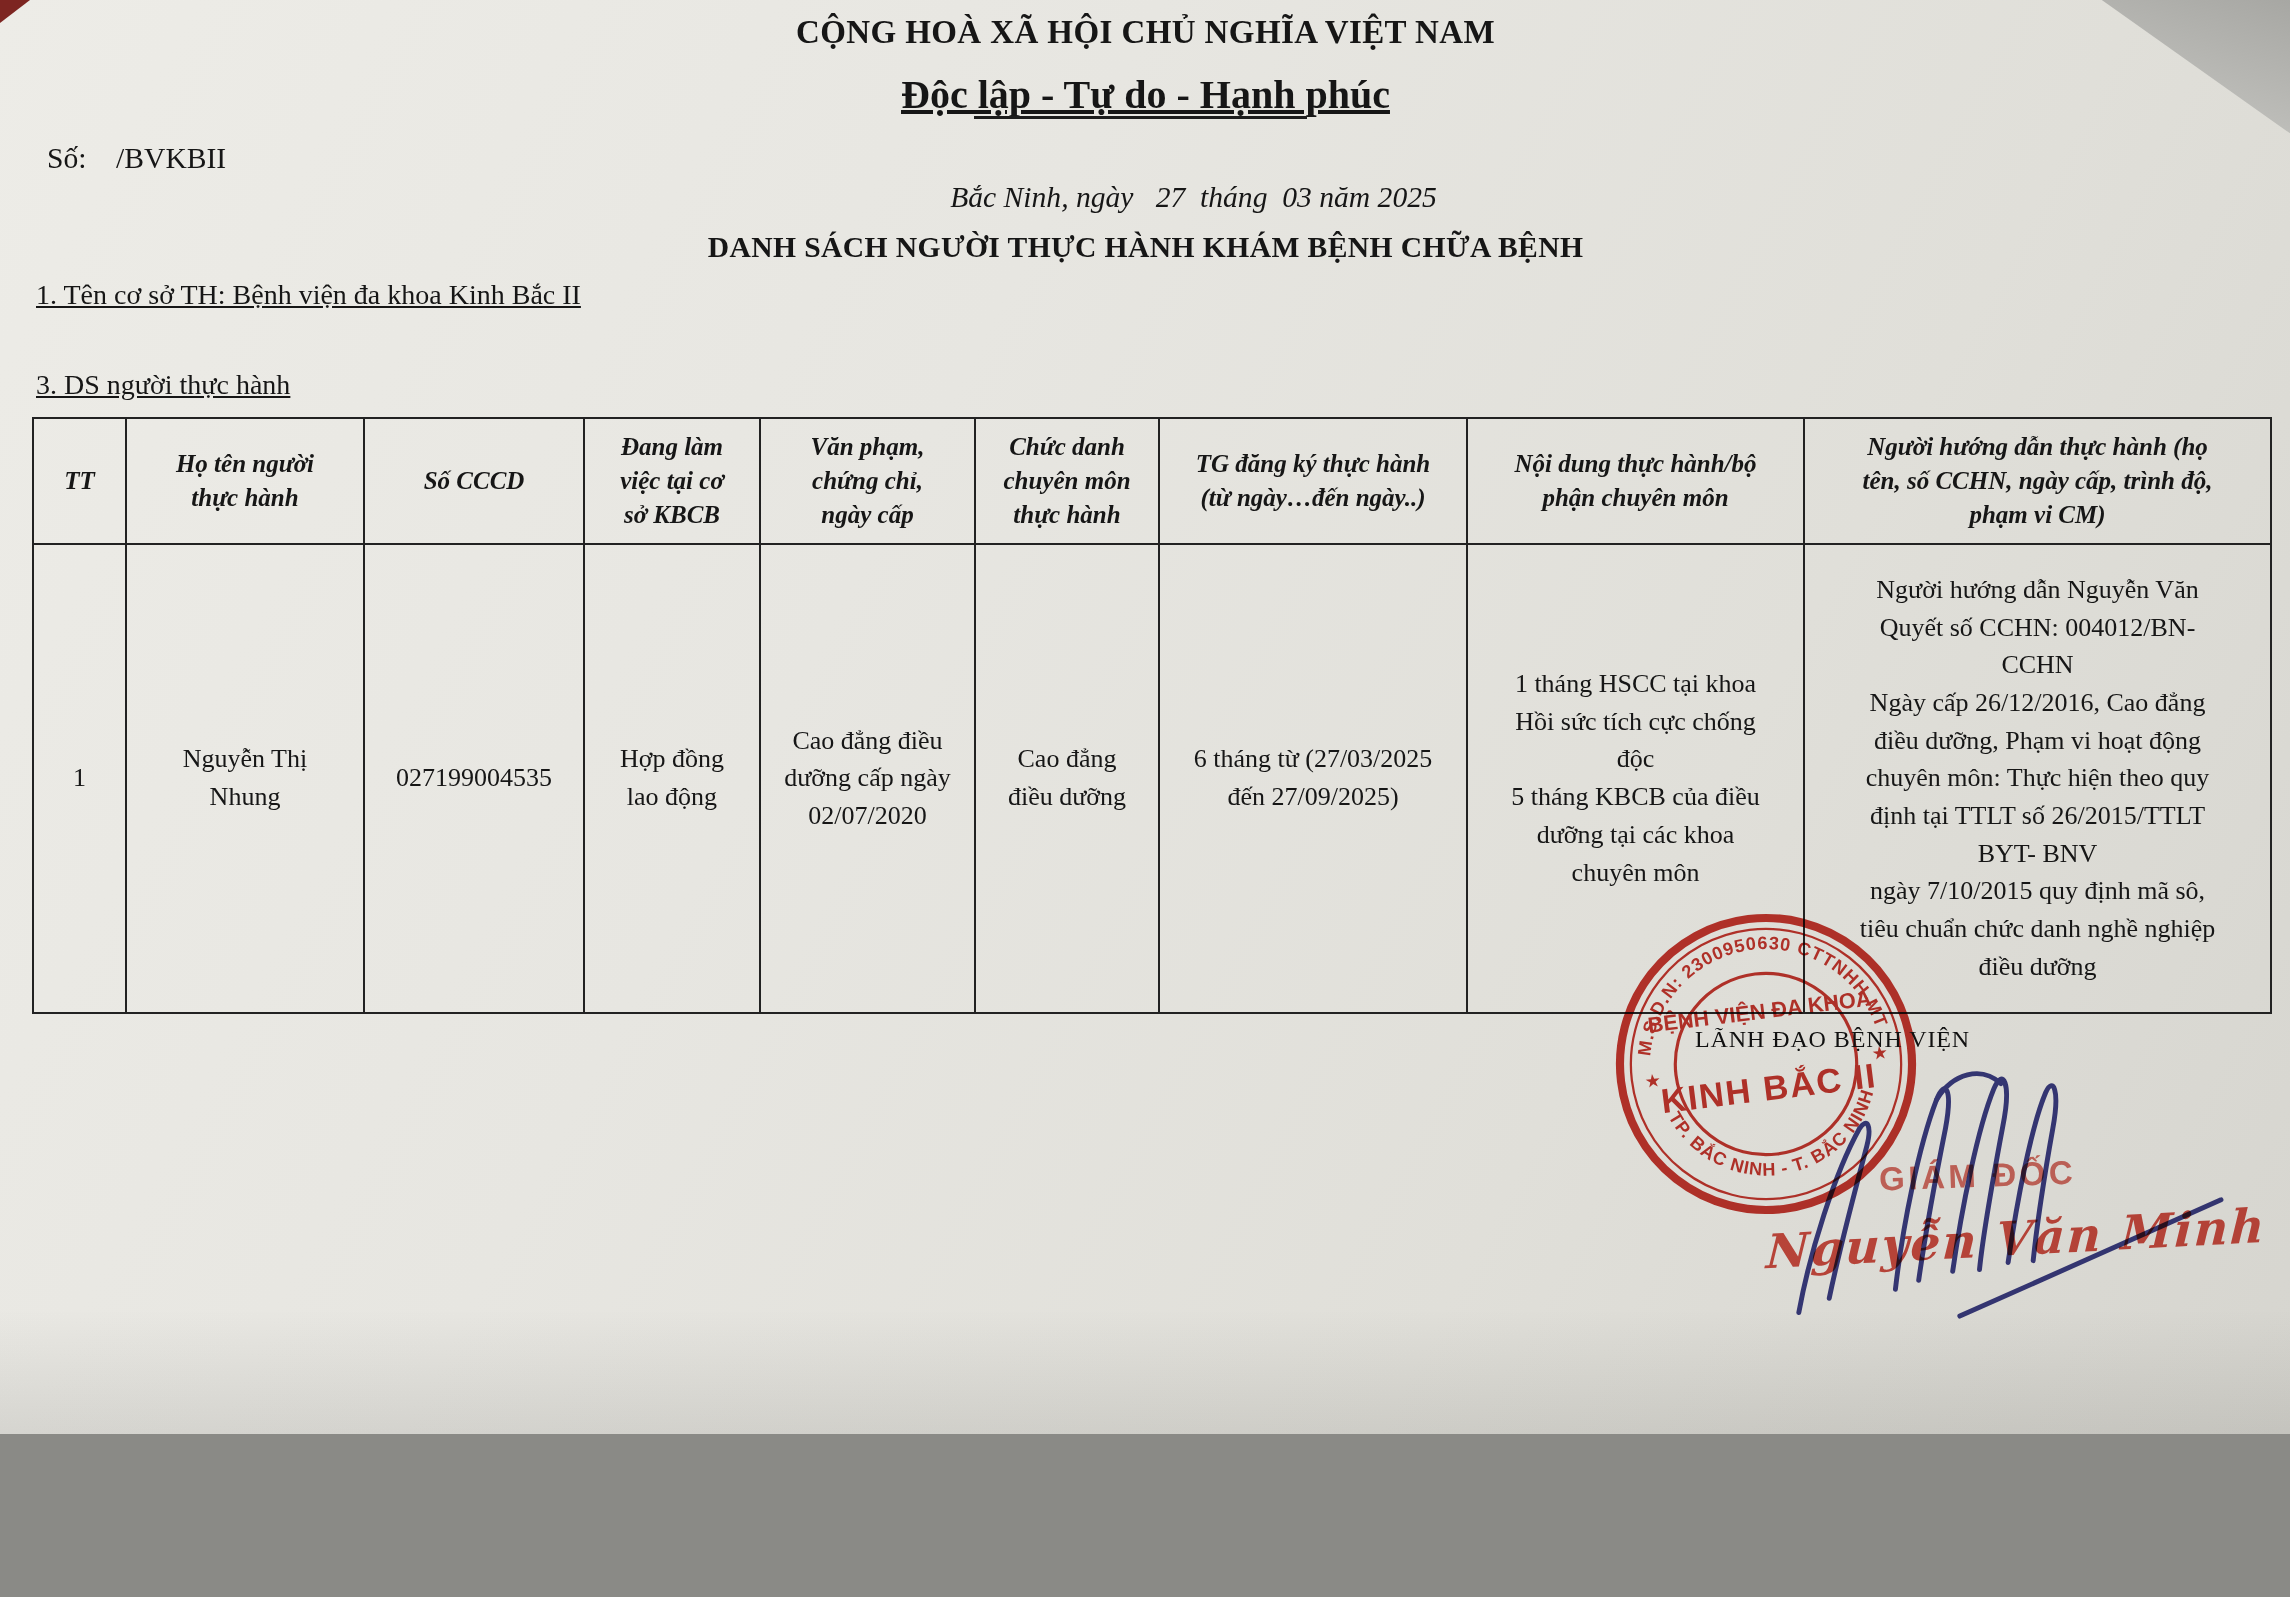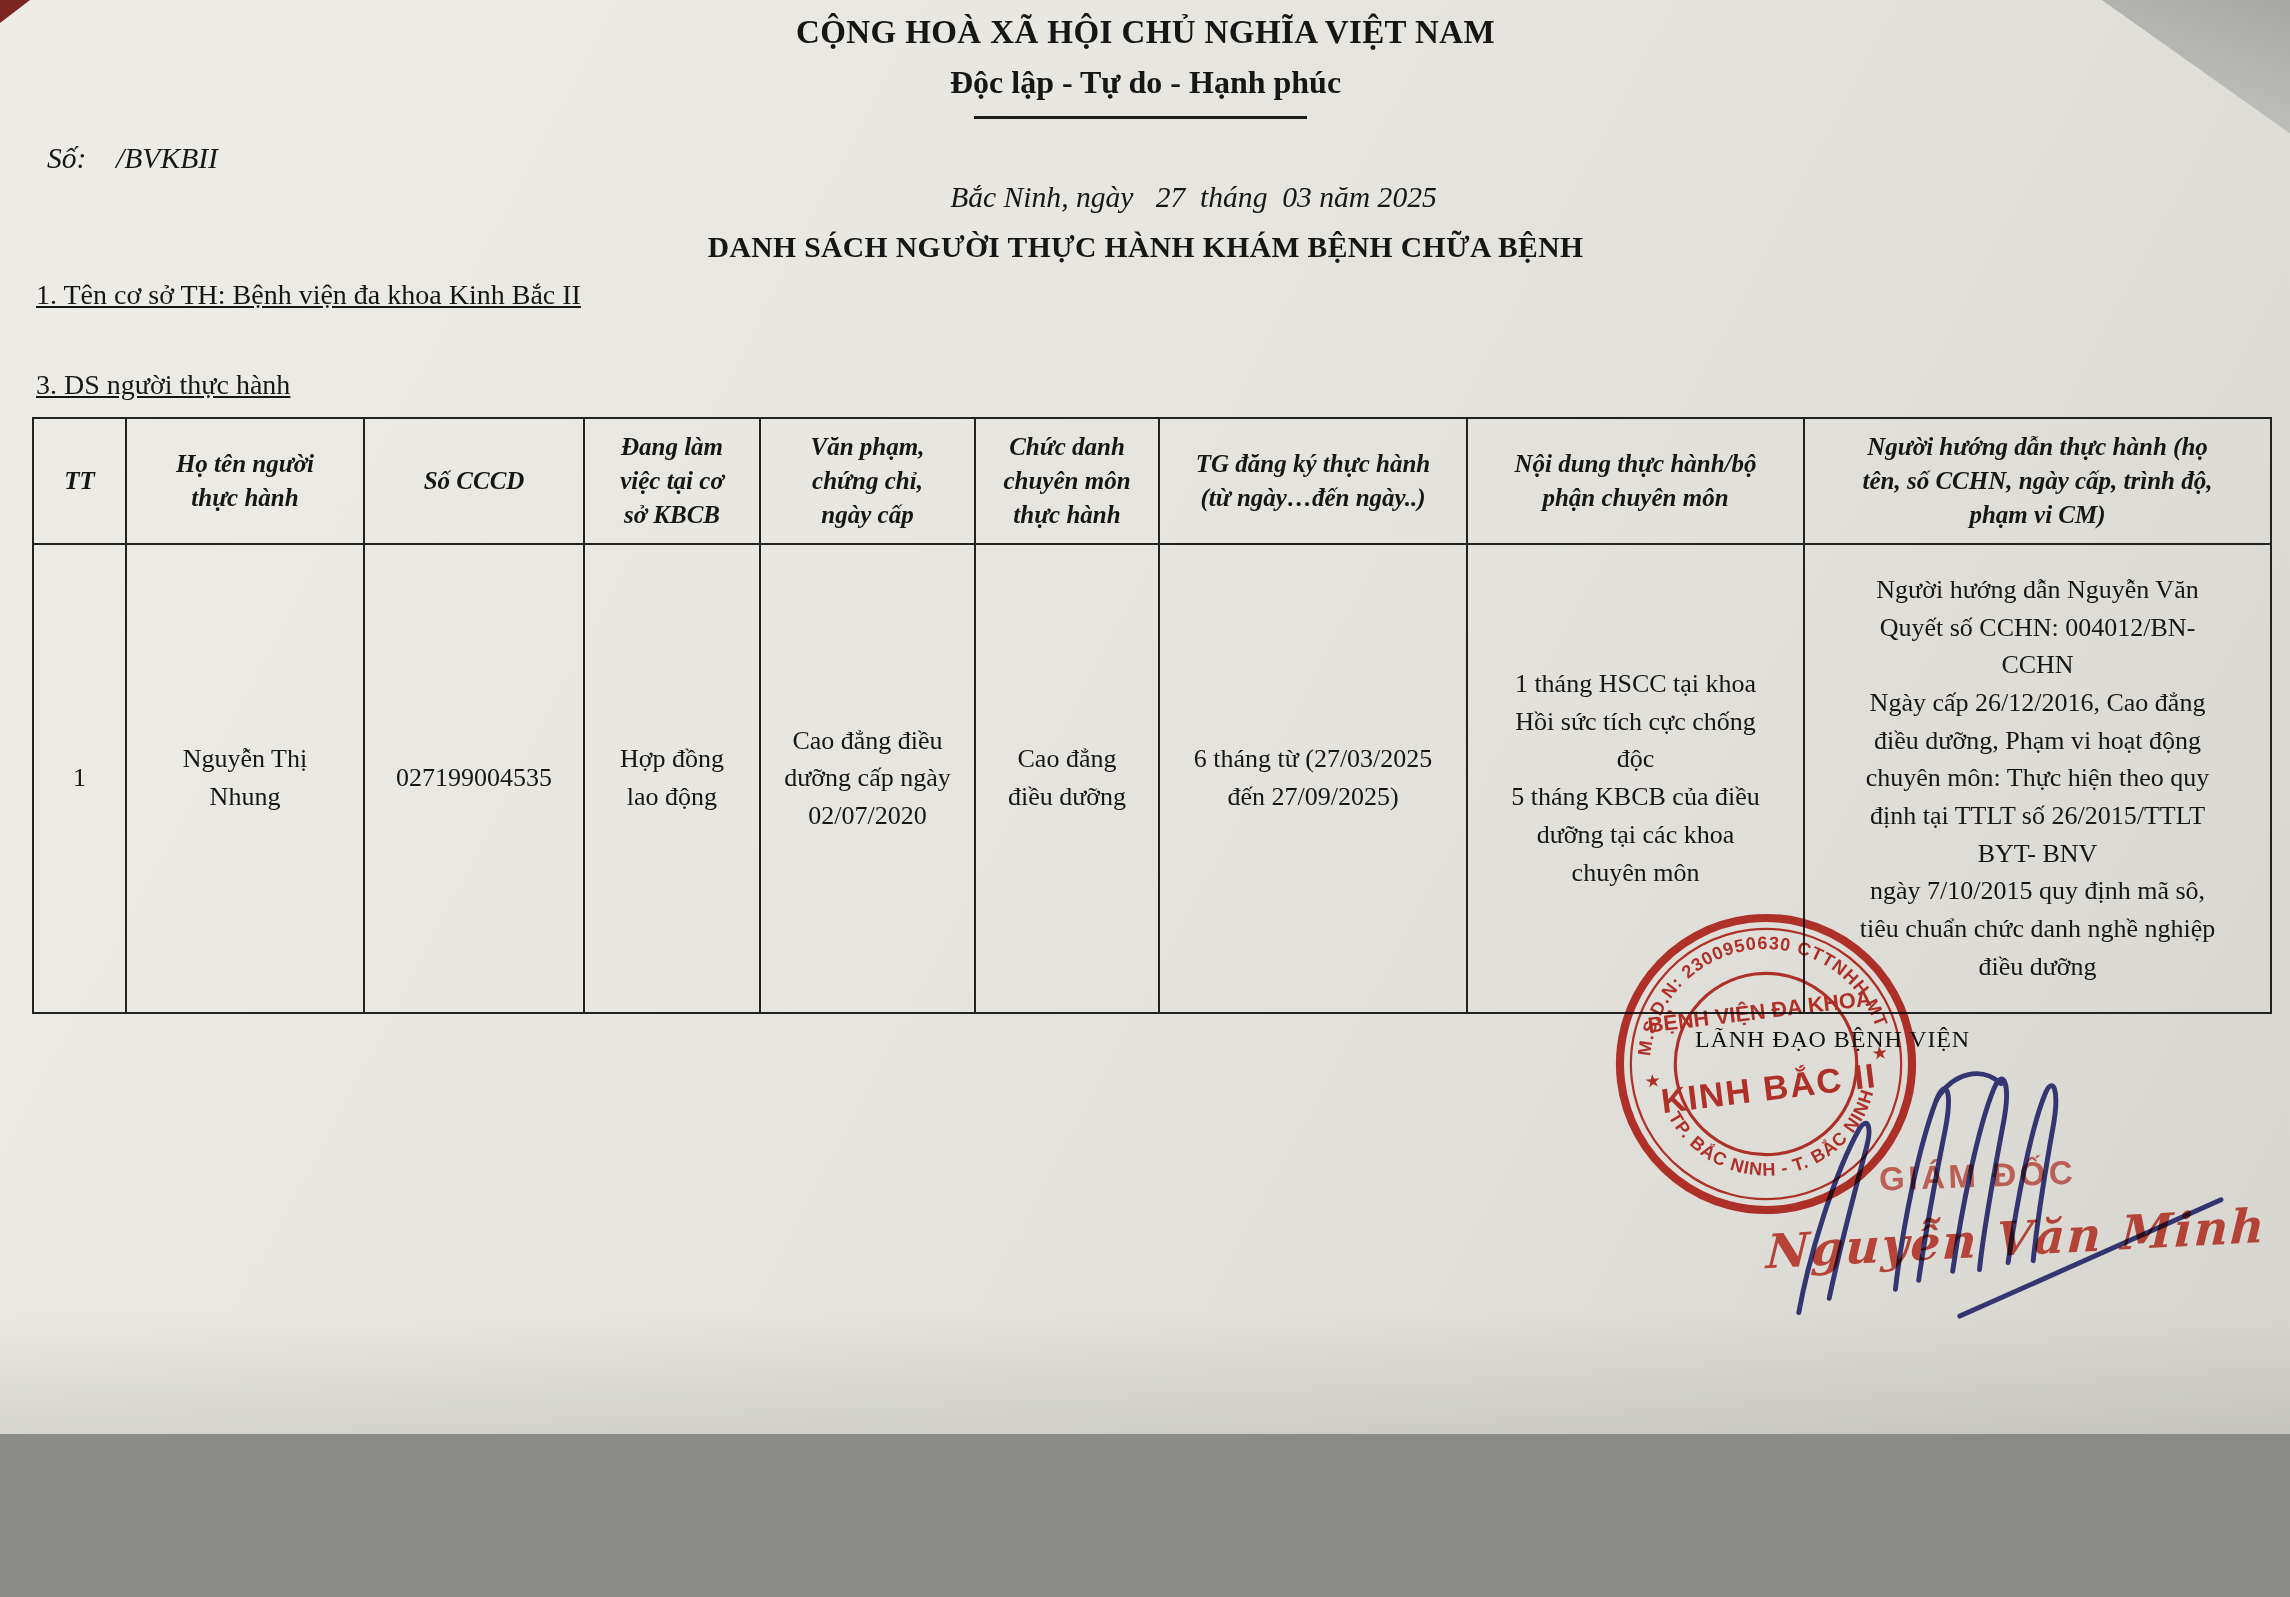--- a/index.html
+++ b/index.html
@@ -10,23 +10,23 @@
   }
   .bottom-shade{position:absolute;left:0;bottom:0;width:100%;height:125px;
     background:linear-gradient(180deg,rgba(0,0,0,0) 0%,rgba(40,40,35,0.10) 100%);}
   .corner-tr{position:absolute;top:0;right:0;width:215px;height:134px;
     background:linear-gradient(200deg,#a7a7a3 0%,#bcbcb8 60%,#cfcfca 100%);
     clip-path:polygon(12% 0,100% 0,100% 100%);}
   .corner-tl{position:absolute;top:0;left:0;width:30px;height:23px;background:#7d2521;
     clip-path:polygon(0 0,100% 0,0 100%);}
   .center-text{position:absolute;left:0;width:2291px;text-align:center;}
   .motto1{top:14.3px;font-size:33px;font-weight:bold;letter-spacing:0.4px;}
-  .motto2{top:64px;font-size:32px;font-weight:bold;}
+  .motto2{top:71px;font-size:40px;font-weight:bold;text-decoration:underline;}
   .motto-rule{position:absolute;top:116px;left:974px;width:333px;border-top:3.6px solid #1c1c1c;}
-  .doc-number{position:absolute;top:142px;left:47px;font-size:29.6px;font-style:italic;white-space:pre;}
+  .doc-number{position:absolute;top:142px;left:47px;font-size:29.6px;white-space:pre;}
   .date-line{top:181px;font-size:29.6px;font-style:italic;white-space:pre;padding-left:48px;}
   .doc-title{top:231px;font-size:29.6px;font-weight:bold;letter-spacing:0.4px;}
   .info-line{position:absolute;left:36px;font-size:28px;text-decoration:underline;}
   .info-1{top:279px;} .info-2{top:324px;} .info-3{top:369px;}
 
   table.main{position:absolute;left:32px;top:417px;width:2239px;border-collapse:collapse;table-layout:fixed;}
   table.main th,table.main td{border:2.7px solid #222;white-space:pre-line;text-align:center;
     vertical-align:middle;padding:5.4px 10.7px;}
   table.main th{font-size:25px;font-weight:bold;font-style:italic;line-height:1.35;height:113px;}
   table.main td{font-size:26px;line-height:1.45;height:456px;}

